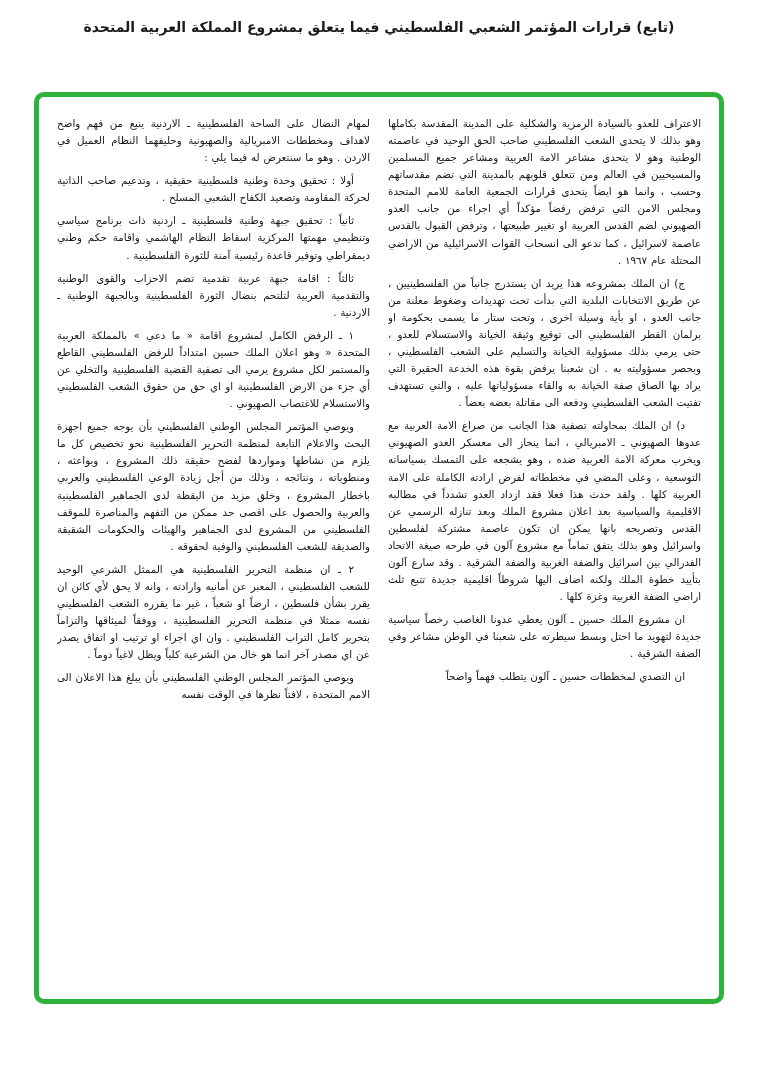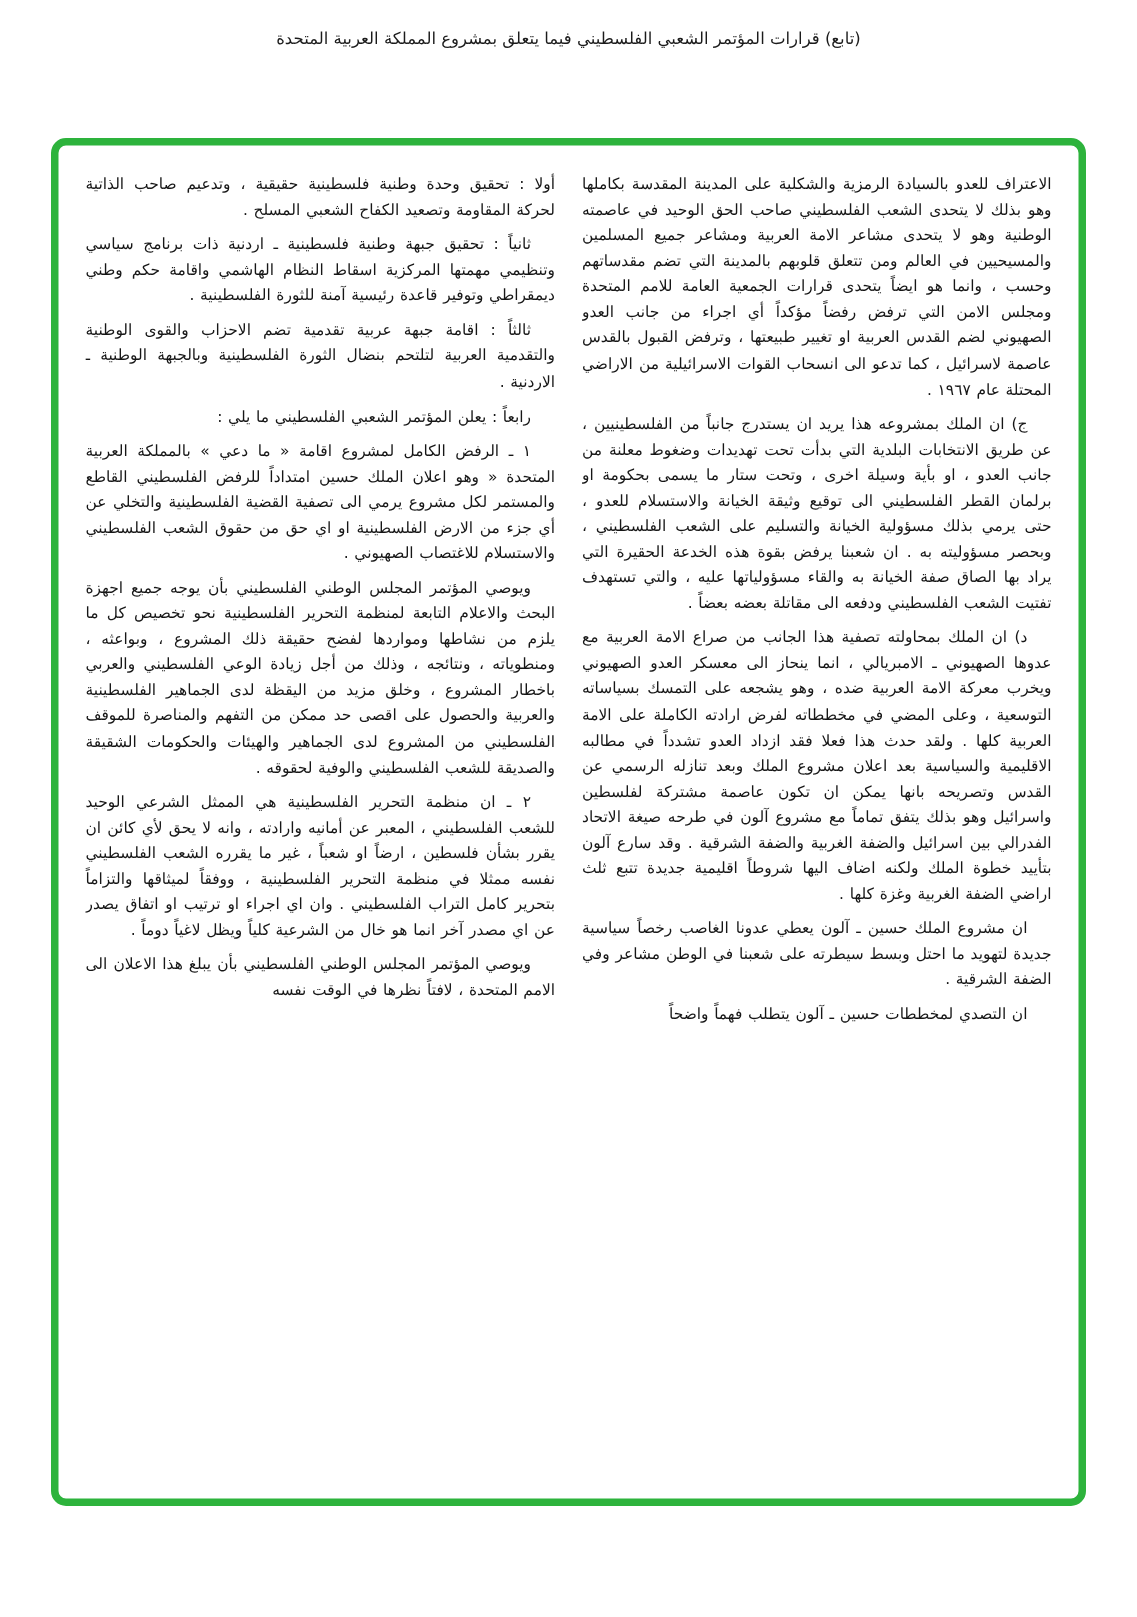--- a/index.html
+++ b/index.html
@@ -15,22 +15,22 @@
     overflow: hidden;
     font-family: "DejaVu Sans", sans-serif;
     direction: rtl;
   }
   .doc-header {
     padding-top: 18px;
     text-align: center;
     color: #1b1b1b;
   }
   .doc-title {
-    font-size: 11px;
-    font-weight: normal;
+    font-size: 14px;
+    font-weight: bold;
     letter-spacing: 0.2px;
     margin: 0 30px 8px 30px;
     line-height: 1.4;
   }
   .doc-source {
     font-size: 9px;
     font-weight: bold;
     color: #2a2a2a;
     margin: 0 40px;
     line-height: 1.4;
@@ -85,24 +85,24 @@
   <div class="doc-frame" style="border-color: rgb(45, 179, 60);">
     <div class="columns">
       <div class="col">
           <p class="para">الاعتراف للعدو بالسيادة الرمزية والشكلية على المدينة المقدسة بكاملها وهو بذلك لا يتحدى الشعب الفلسطيني صاحب الحق الوحيد في عاصمته الوطنية وهو لا يتحدى مشاعر الامة العربية ومشاعر جميع المسلمين والمسيحيين في العالم ومن تتعلق قلوبهم بالمدينة التي تضم مقدساتهم وحسب ، وانما هو ايضاً يتحدى قرارات الجمعية العامة للامم المتحدة ومجلس الامن التي ترفض رفضاً مؤكداً أي اجراء من جانب العدو الصهيوني لضم القدس العربية او تغيير طبيعتها ، وترفض القبول بالقدس عاصمة لاسرائيل ، كما تدعو الى انسحاب القوات الاسرائيلية من الاراضي المحتلة عام ١٩٦٧ .</p>
           <p class="para">ج) ان الملك بمشروعه هذا يريد ان يستدرج جانباً من الفلسطينيين ، عن طريق الانتخابات البلدية التي بدأت تحت تهديدات وضغوط معلنة من جانب العدو ، او بأية وسيلة اخرى ، وتحت ستار ما يسمى بحكومة او برلمان القطر الفلسطيني الى توقيع وثيقة الخيانة والاستسلام للعدو ، حتى يرمي بذلك مسؤولية الخيانة والتسليم على الشعب الفلسطيني ، وبحصر مسؤوليته به . ان شعبنا يرفض بقوة هذه الخدعة الحقيرة التي يراد بها الصاق صفة الخيانة به والقاء مسؤولياتها عليه ، والتي تستهدف تفتيت الشعب الفلسطيني ودفعه الى مقاتلة بعضه بعضاً .</p>
           <p class="para">د) ان الملك بمحاولته تصفية هذا الجانب من صراع الامة العربية مع عدوها الصهيوني ـ الامبريالي ، انما ينحاز الى معسكر العدو الصهيوني ويخرب معركة الامة العربية ضده ، وهو يشجعه على التمسك بسياساته التوسعية ، وعلى المضي في مخططاته لفرض ارادته الكاملة على الامة العربية كلها . ولقد حدث هذا فعلا فقد ازداد العدو تشدداً في مطالبه الاقليمية والسياسية بعد اعلان مشروع الملك وبعد تنازله الرسمي عن القدس وتصريحه بانها يمكن ان تكون عاصمة مشتركة لفلسطين واسرائيل وهو بذلك يتفق تماماً مع مشروع آلون في طرحه صيغة الاتحاد الفدرالي بين اسرائيل والضفة الغربية والضفة الشرقية . وقد سارع آلون بتأييد خطوة الملك ولكنه اضاف اليها شروطاً اقليمية جديدة تتبع ثلث اراضي الضفة الغربية وغزة كلها .</p>
           <p class="para">ان مشروع الملك حسين ـ آلون يعطي عدونا الغاصب رخصاً سياسية جديدة لتهويد ما احتل وبسط سيطرته على شعبنا في الوطن مشاعر وفي الضفة الشرقية .</p>
           <p class="para">ان التصدي لمخططات حسين ـ آلون يتطلب فهماً واضحاً</p>
         </div>
       <div class="col">
+          <p class="para">لمهام النضال على الساحة الفلسطينية ـ الاردنية ينبع من فهم واضح لاهداف ومخططات الامبريالية والصهيونية وحليفهما النظام العميل في الاردن . وهو ما سنتعرض له فيما يلي :</p>
           <p class="para">أولا : تحقيق وحدة وطنية فلسطينية حقيقية ، وتدعيم صاحب الذاتية لحركة المقاومة وتصعيد الكفاح الشعبي المسلح .</p>
           <p class="para">ثانياً : تحقيق جبهة وطنية فلسطينية ـ اردنية ذات برنامج سياسي وتنظيمي مهمتها المركزية اسقاط النظام الهاشمي واقامة حكم وطني ديمقراطي وتوفير قاعدة رئيسية آمنة للثورة الفلسطينية .</p>
           <p class="para">ثالثاً : اقامة جبهة عربية تقدمية تضم الاحزاب والقوى الوطنية والتقدمية العربية لتلتحم بنضال الثورة الفلسطينية وبالجبهة الوطنية ـ الاردنية .</p>
-          <p class="para">رابعاً : يعلن المؤتمر الشعبي الفلسطيني ما يلي :</p>
           <p class="para">١ ـ الرفض الكامل لمشروع اقامة « ما دعي » بالمملكة العربية المتحدة « وهو اعلان الملك حسين امتداداً للرفض الفلسطيني القاطع والمستمر لكل مشروع يرمي الى تصفية القضية الفلسطينية والتخلي عن أي جزء من الارض الفلسطينية او اي حق من حقوق الشعب الفلسطيني والاستسلام للاغتصاب الصهيوني .</p>
           <p class="para">ويوصي المؤتمر المجلس الوطني الفلسطيني بأن يوجه جميع اجهزة البحث والاعلام التابعة لمنظمة التحرير الفلسطينية نحو تخصيص كل ما يلزم من نشاطها ومواردها لفضح حقيقة ذلك المشروع ، وبواعثه ، ومنطوياته ، ونتائجه ، وذلك من أجل زيادة الوعي الفلسطيني والعربي باخطار المشروع ، وخلق مزيد من اليقظة لدى الجماهير الفلسطينية والعربية والحصول على اقصى حد ممكن من التفهم والمناصرة للموقف الفلسطيني من المشروع لدى الجماهير والهيئات والحكومات الشقيقة والصديقة للشعب الفلسطيني والوفية لحقوقه .</p>
           <p class="para">٢ ـ ان منظمة التحرير الفلسطينية هي الممثل الشرعي الوحيد للشعب الفلسطيني ، المعبر عن أمانيه وارادته ، وانه لا يحق لأي كائن ان يقرر بشأن فلسطين ، ارضاً او شعباً ، غير ما يقرره الشعب الفلسطيني نفسه ممثلا في منظمة التحرير الفلسطينية ، ووفقاً لميثاقها والتزاماً بتحرير كامل التراب الفلسطيني . وان اي اجراء او ترتيب او اتفاق يصدر عن اي مصدر آخر انما هو خال من الشرعية كلياً ويظل لاغياً دوماً .</p>
           <p class="para">ويوصي المؤتمر المجلس الوطني الفلسطيني بأن يبلغ هذا الاعلان الى الامم المتحدة ، لافتاً نظرها في الوقت نفسه</p>
         </div>
     </div>
   </div>
 
 </div>
 

